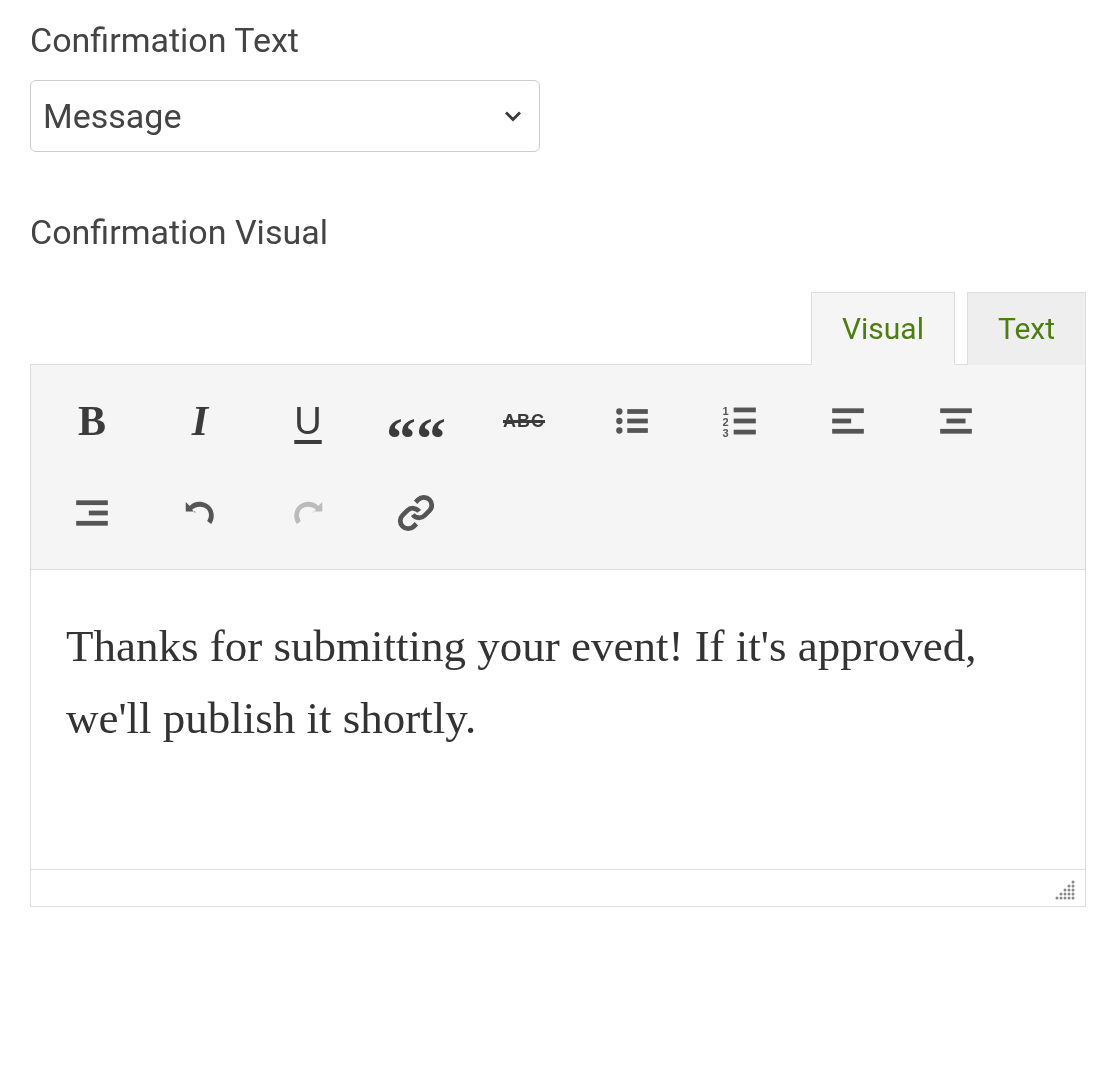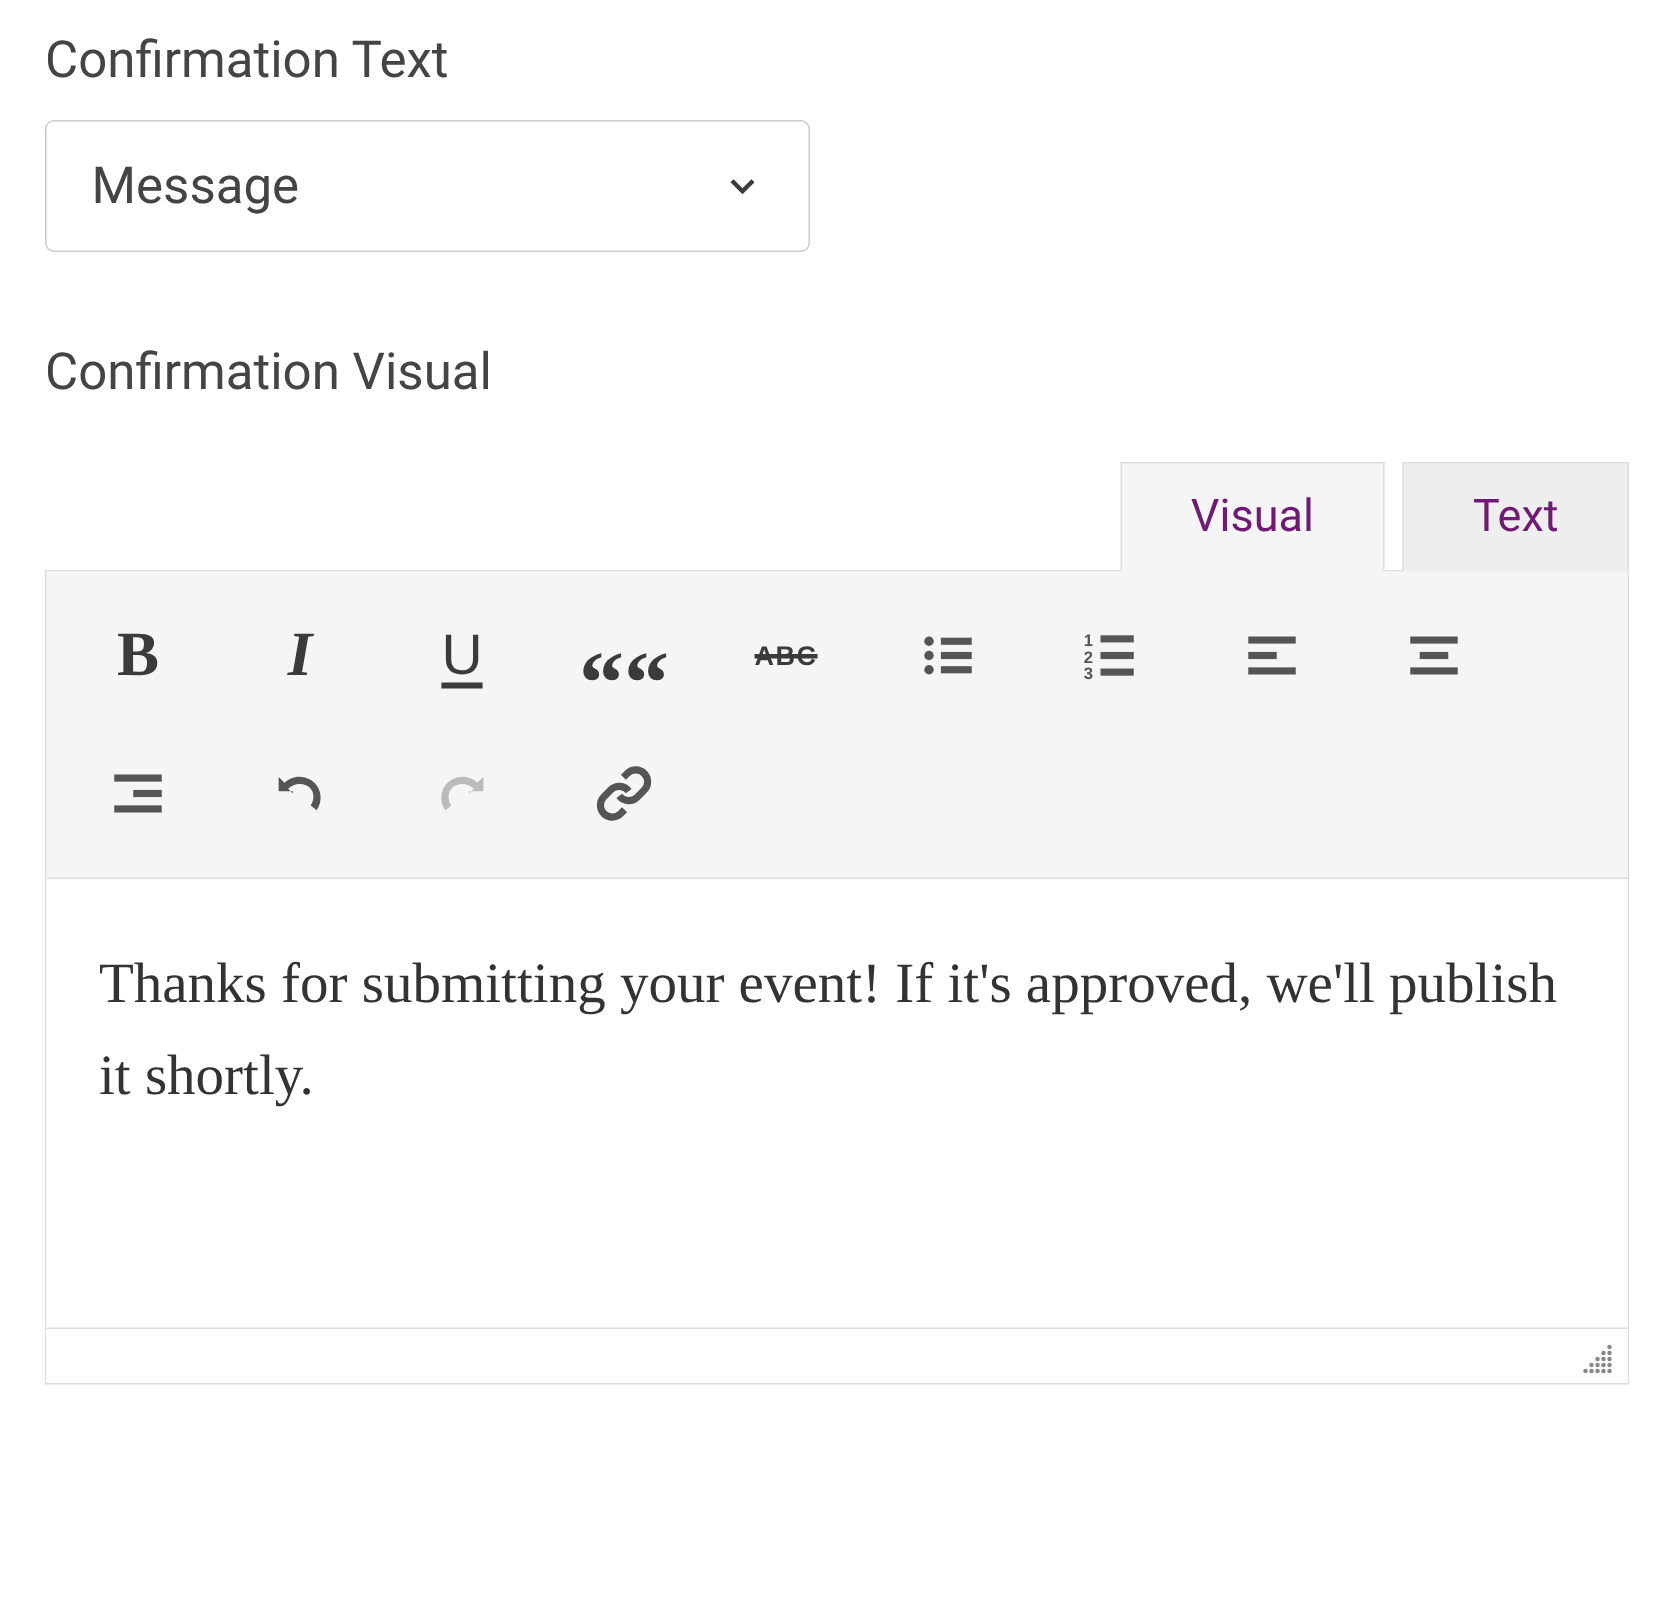--- a/index.html
+++ b/index.html
@@ -20,50 +20,50 @@
       margin-bottom: 20px;
       font-weight: 400;
     }
     .select-wrapper {
       position: relative;
       display: inline-block;
       margin-bottom: 60px;
     }
     .select-box {
       width: 510px;
-      height: 88px;
+      height: 72px;
       border: 1px solid #cccccc;
       border-radius: 6px;
       background: #ffffff;
       font-size: 34px;
       color: #444444;
-      padding: 0 30px;
+      padding: 0 12px;
       display: flex;
       align-items: center;
       justify-content: space-between;
       cursor: pointer;
     }
     .select-value {
       flex: 1;
     }
     .chevron {
       width: 28px;
       height: 28px;
       color: #3b3b3b;
     }
     .editor-tabs {
       display: flex;
       justify-content: flex-end;
       margin-top: 40px;
       margin-right: 0;
     }
     .editor-tab {
-      padding: 18px 46px;
+      padding: 18px 30px;
       font-size: 30px;
-      color: #701a75;
+      color: #4d7c0f;
       border: 1px solid #dddddd;
       border-bottom: none;
       background: #eeeeee;
       cursor: pointer;
       margin-left: 12px;
     }
     .editor-tab.active {
       background: #f5f5f5;
       border-bottom: 1px solid #f5f5f5;
       position: relative;
@@ -139,21 +139,21 @@
       text-decoration: line-through;
       text-decoration-thickness: 3px;
       color: #3b3b3b;
       letter-spacing: 1px;
     }
     .editor-content {
       background: #ffffff;
       padding: 40px 35px 90px 35px;
       min-height: 300px;
       font-family: Georgia, "Times New Roman", serif;
-      font-size: 38px;
+      font-size: 45px;
       line-height: 1.6;
       color: #333333;
       border-bottom: 1px solid #dddddd;
     }
     .resize-handle {
       height: 36px;
       background: #ffffff;
       display: flex;
       justify-content: flex-end;
       align-items: flex-end;

